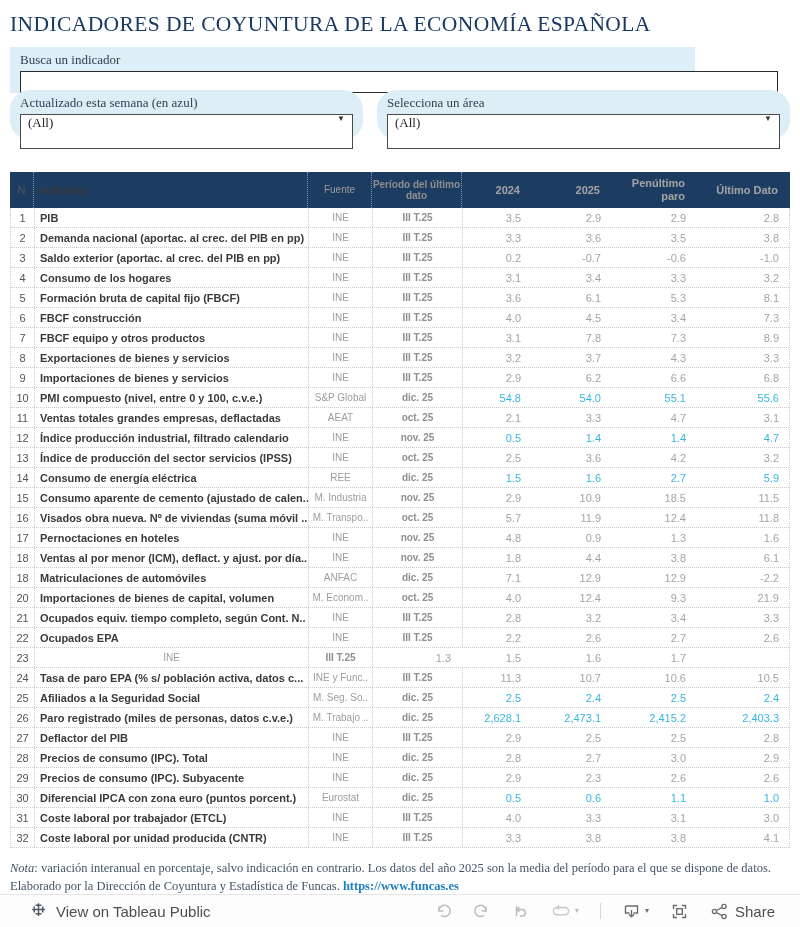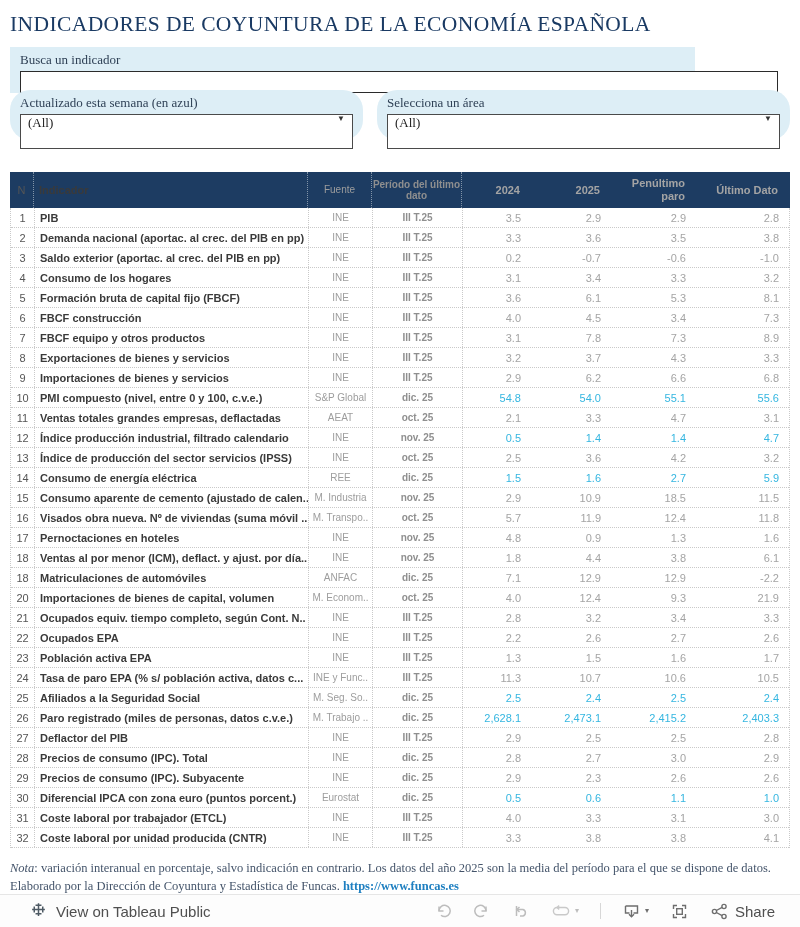--- a/index.html
+++ b/index.html
@@ -323,21 +323,20 @@
       <div class="cell c-ind">Ocupados EPA</div>
       <div class="cell c-src">INE</div>
       <div class="cell c-per">III T.25</div>
       <div class="cell c-num">2.2</div>
       <div class="cell c-num">2.6</div>
       <div class="cell c-num">2.7</div>
       <div class="cell c-num">2.6</div>
     </div>
         <div class="trow">
       <div class="cell c-n">23</div>
-      <div class="cell c-ind">Población activa EPA</div>
       <div class="cell c-src">INE</div>
       <div class="cell c-per">III T.25</div>
       <div class="cell c-num">1.3</div>
       <div class="cell c-num">1.5</div>
       <div class="cell c-num">1.6</div>
       <div class="cell c-num">1.7</div>
     </div>
         <div class="trow">
       <div class="cell c-n">24</div>
       <div class="cell c-ind">Tasa de paro EPA (% s/ población activa, datos c...</div>

